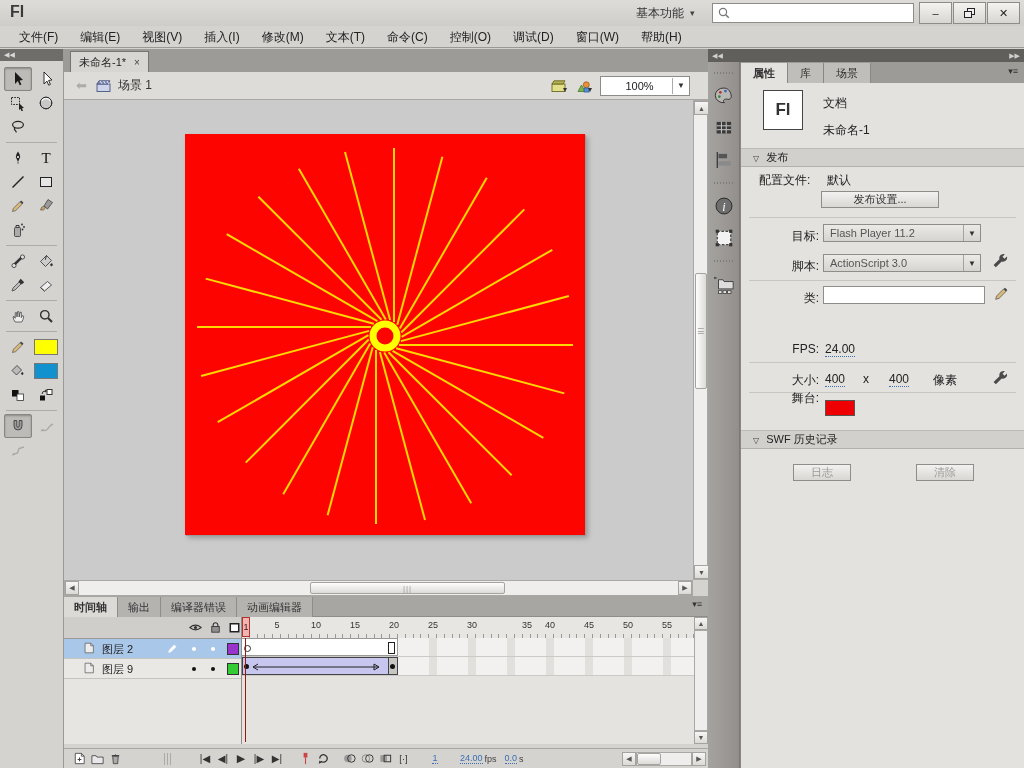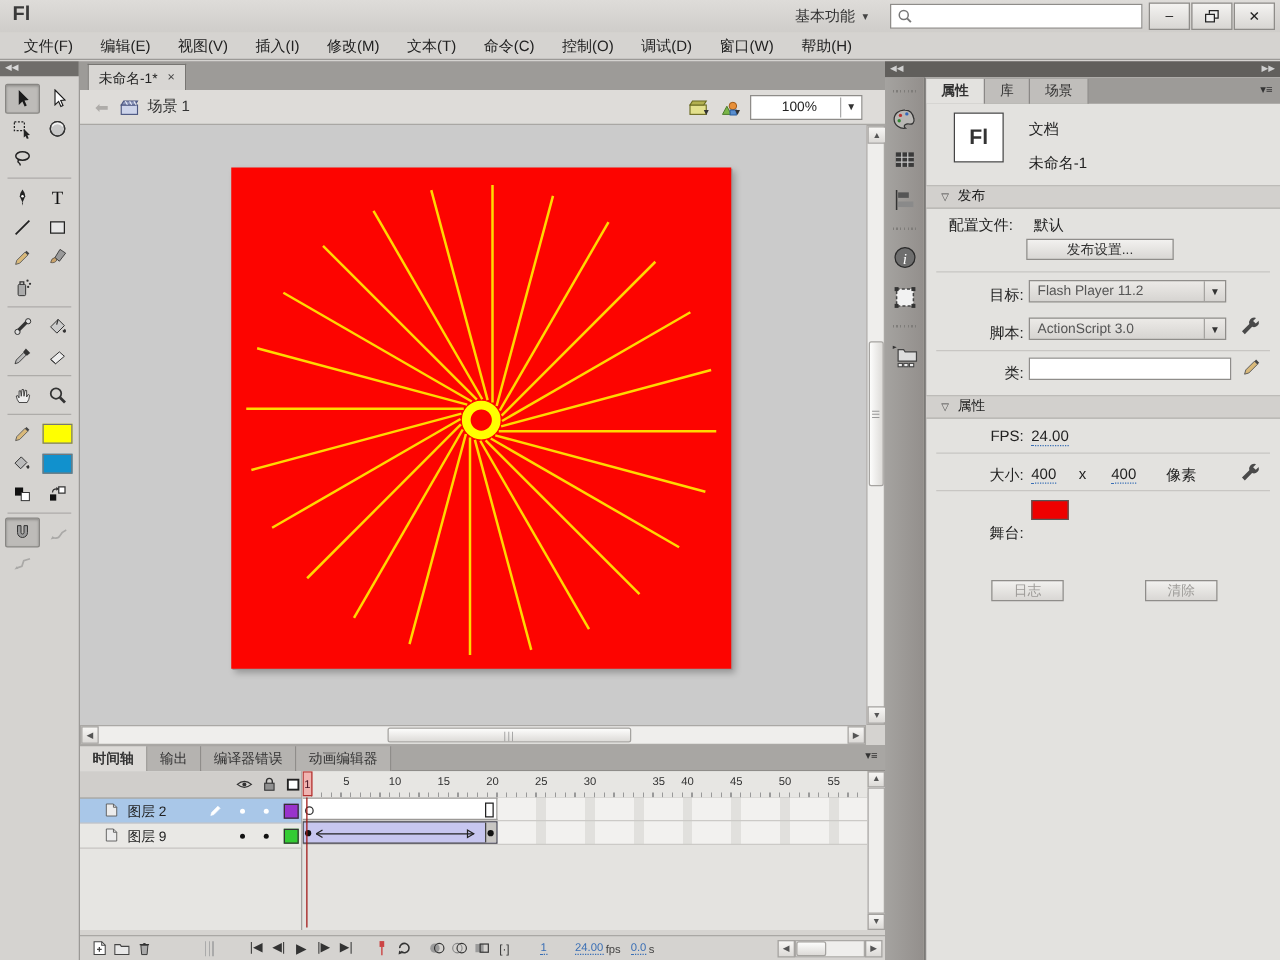--- a/index.html
+++ b/index.html
@@ -766,36 +766,36 @@
     <div class="p-sep" style="top:218px;"></div>
     <span class="p-label r-label" style="left:8px;top:228px;">类:</span>
     <div class="p-input" style="left:82px;top:224px;width:162px;"></div>
     <span class="abs" style="left:252px;top:223px;">
       <svg width="17" height="17" viewBox="0 0 16 16">
           <path d="M2.5 13.5l.9-3.2L10 3.7l2.3 2.3-6.6 6.6z" fill="#d9b97a" stroke="#555" stroke-width=".7"></path>
           <path d="M10 3.7l1.2-1.2 2.3 2.3-1.2 1.2z" fill="#444"></path>
         </svg>
     </span>
 
-    <div class="sec-header" style="top:254px;">
-      <span class="tri">▽</span><span>属性</span>
-    </div>
     <span class="p-label r-label" style="left:8px;top:280px;">FPS:</span>
     <span class="p-label blue-val" style="left:84px;top:280px;">24.00</span>
     <div class="p-sep" style="top:300px;"></div>
     <span class="p-label r-label" style="left:8px;top:310px;">大小:</span>
     <span class="p-label blue-val" style="left:84px;top:310px;">400</span>
     <span class="p-label" style="left:122px;top:310px;">x</span>
     <span class="p-label blue-val" style="left:148px;top:310px;">400</span>
     <span class="p-label" style="left:192px;top:310px;">像素</span>
     <span class="abs" style="left:250px;top:307px;">
       <svg width="18" height="18" viewBox="0 0 16 16">
           <path d="M11 1.8a3.6 3.6 0 0 0-3.5 4.6L2.3 11.6l2 2 5.2-5.2A3.6 3.6 0 0 0 14.2 4l-2.1 2.1-1.9-1.9 2.1-2.1A3.6 3.6 0 0 0 11 1.8z" fill="#4a4a4a"></path>
         </svg>
     </span>
     <div class="p-sep" style="top:330px;"></div>
-    <span class="p-label r-label" style="left:8px;top:356px;">舞台:</span>
+    <span class="p-label r-label" style="left:8px;top:328px;">舞台:</span>
     <div class="stage-swatch" style="left: 84px; top: 338px; background: rgb(238, 0, 0);"></div>
 
+    <div class="sec-header" style="top:368px;">
+      <span class="tri">▽</span><span>SWF 历史记录</span>
+    </div>
     <div class="p-btn dis" style="left:52px;top:390px;width:58px;height:17px;">日志</div>
     <div class="p-btn dis" style="left:175px;top:390px;width:58px;height:17px;">清除</div>
   </div>
 </div>
 
 </body></html>

